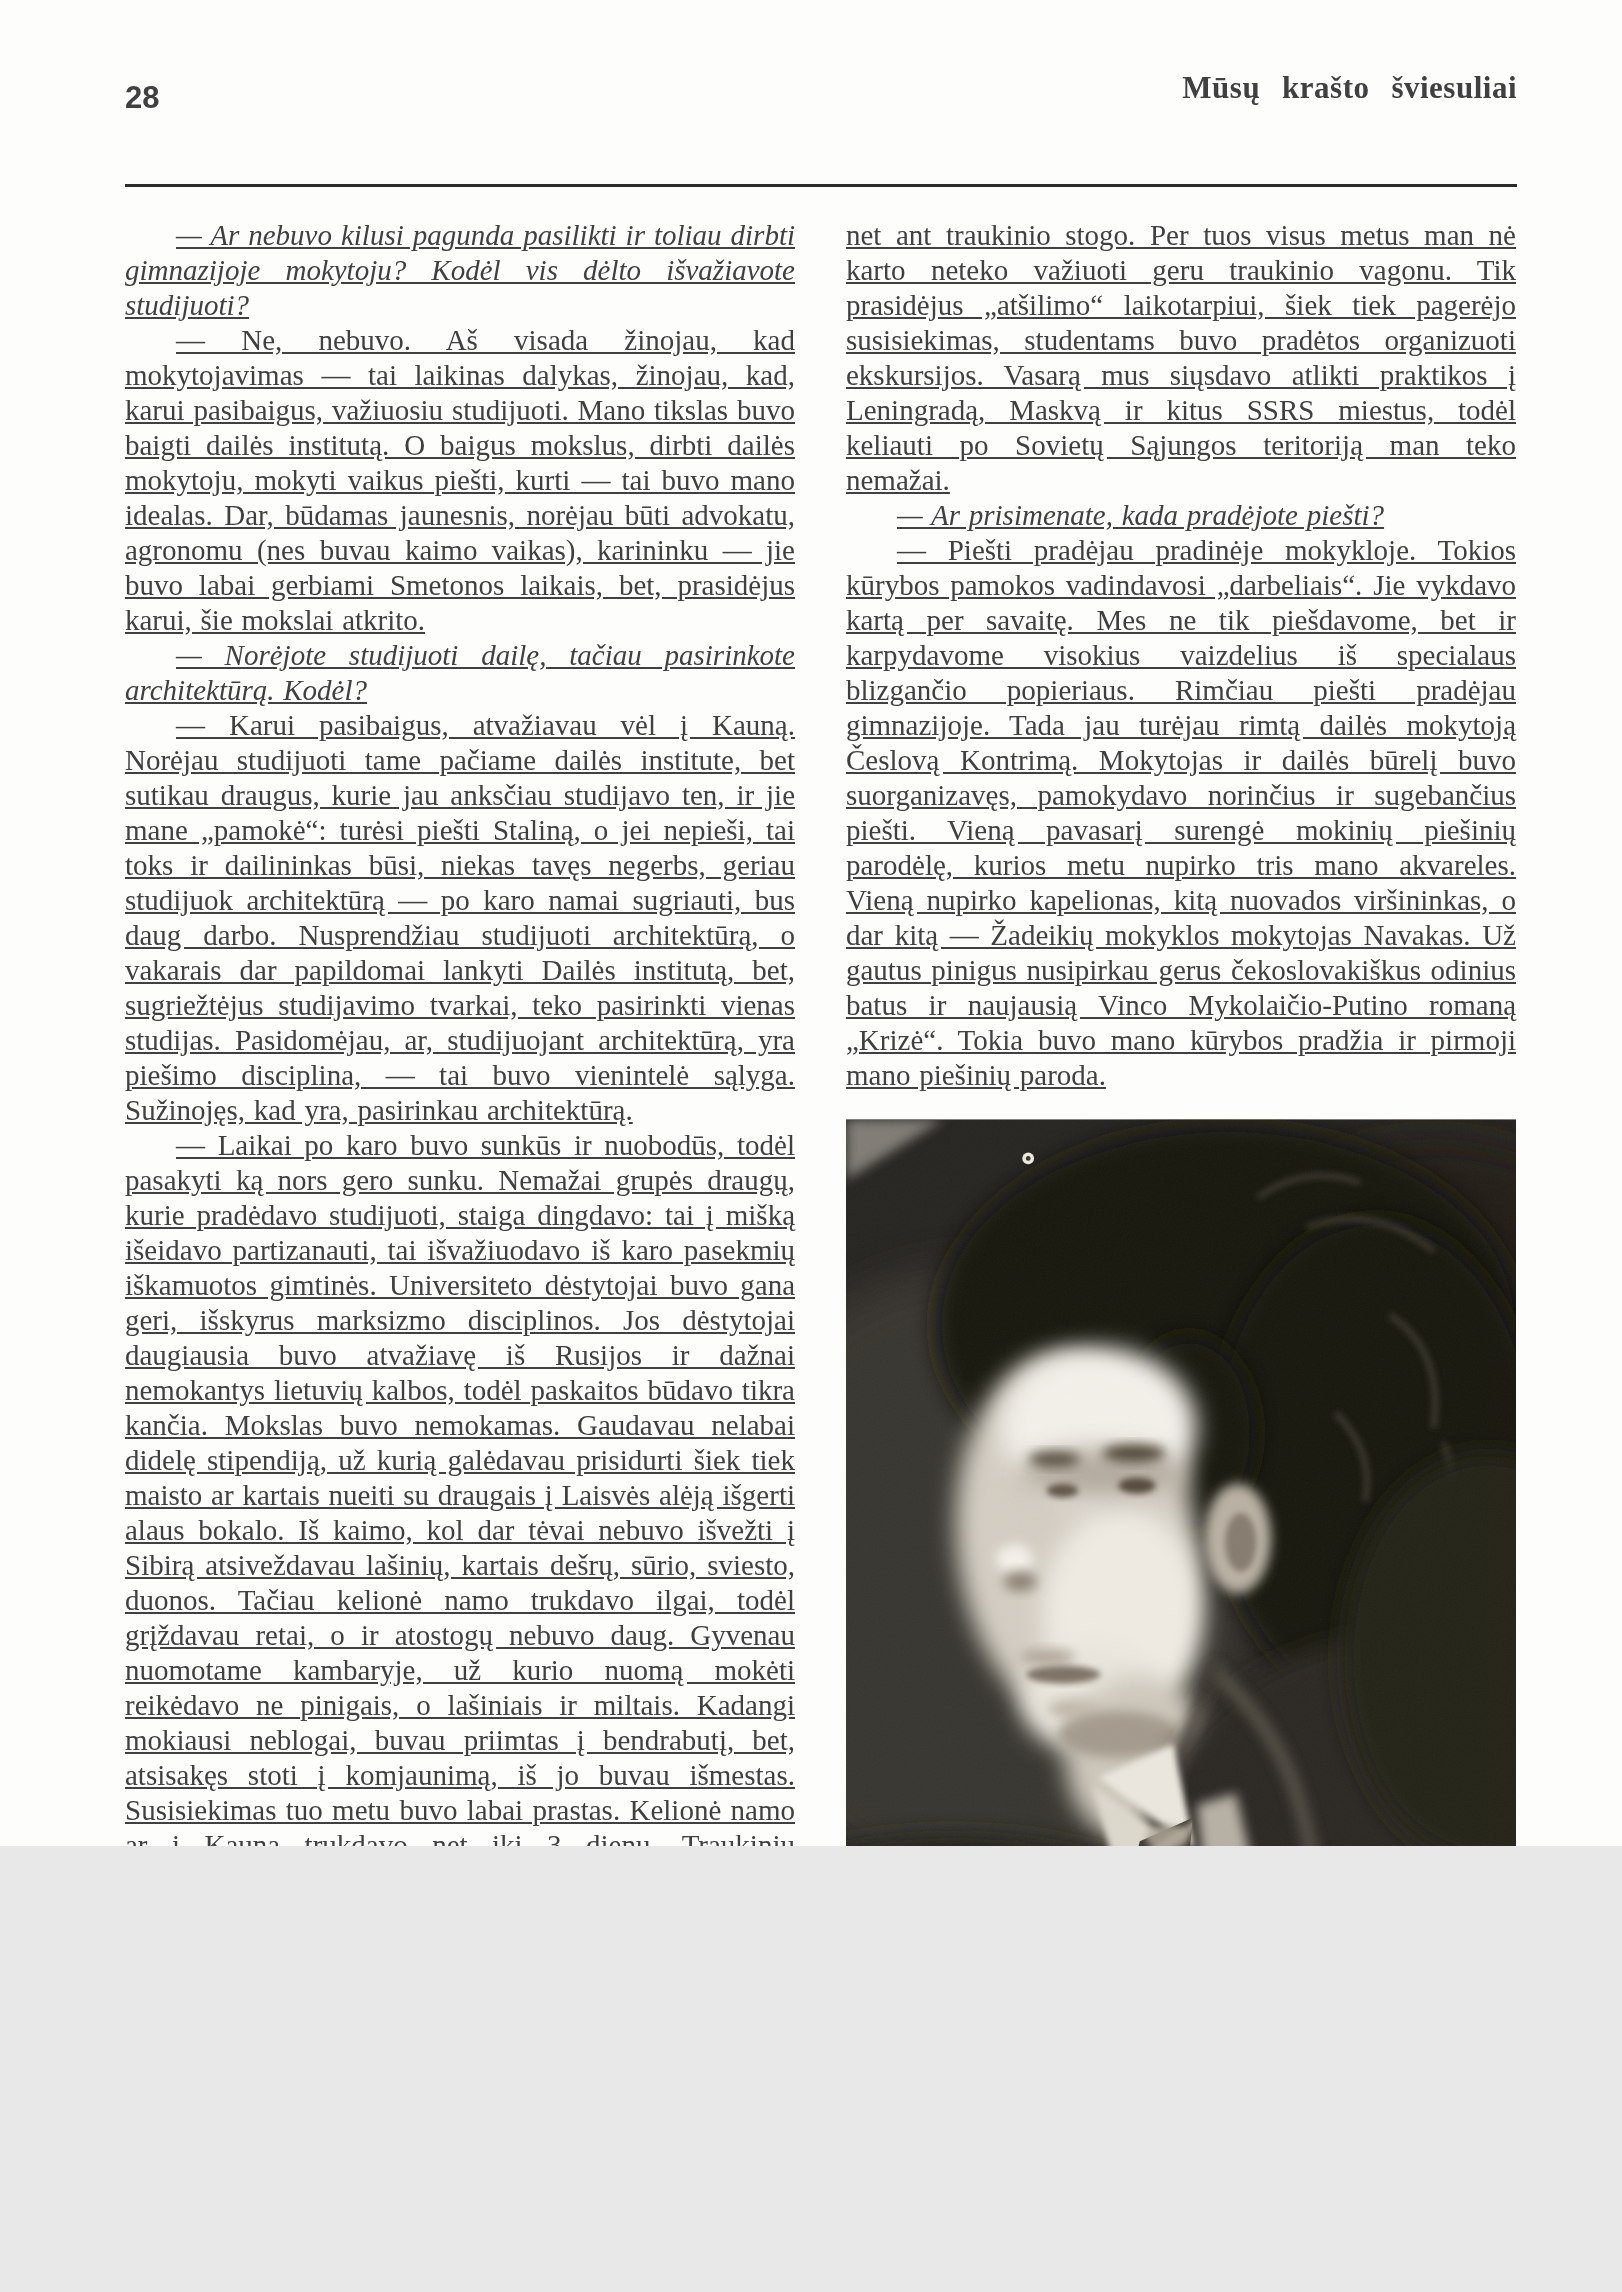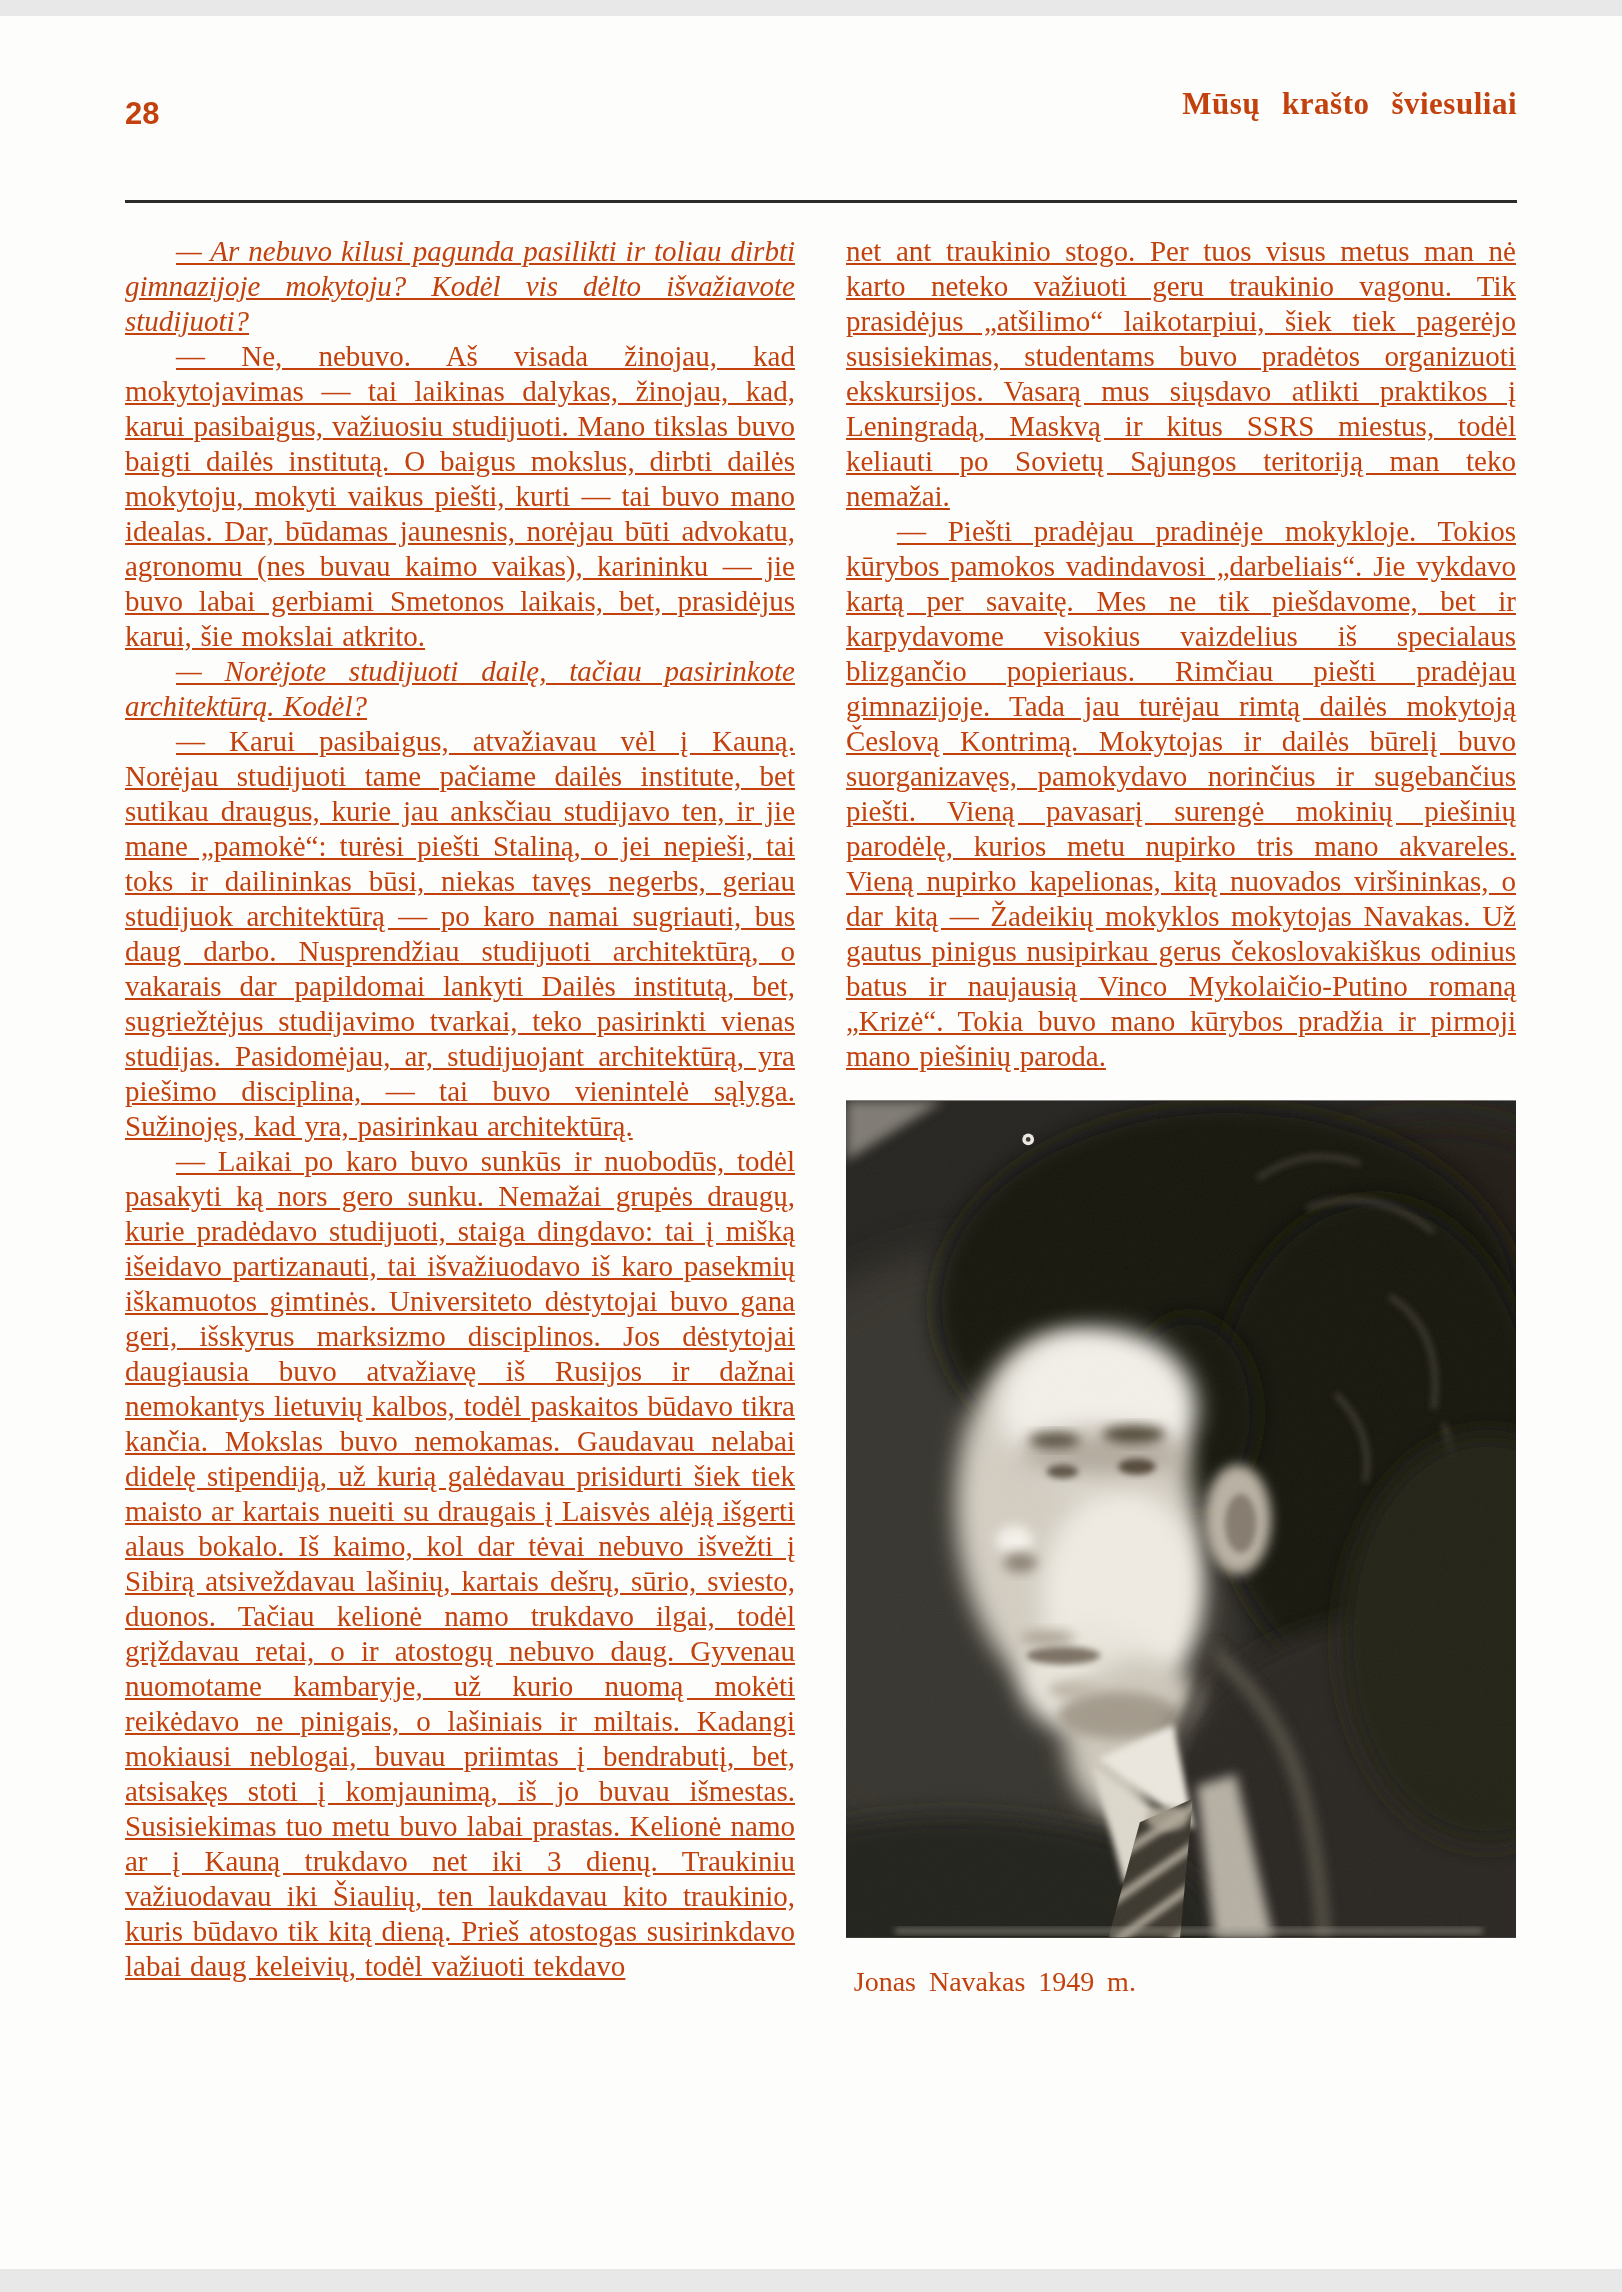--- a/index.html
+++ b/index.html
@@ -1,22 +1,22 @@
 <!DOCTYPE html>
 <html lang="lt"><head>
 <meta charset="utf-8">
 <style>
   html,body{margin:0;padding:0;background:#e8e8e8;}
   .page{
     position:relative;
-    width:1622px;height:2253px;
-    margin:16px auto;
+    width:1622px;height:1846px;
+    margin:0 auto;
     background:#fdfdfc;
     font-family:"Liberation Serif","DejaVu Serif",serif;
-    color:#c2410c;
+    color:#404040;
     overflow:hidden;
   }
   .page-number{
     position:absolute;left:125px;top:82px;
     font-family:"Liberation Sans","DejaVu Sans",sans-serif;
     font-weight:700;font-size:31px;line-height:1;
   }
   .running-head{
     position:absolute;right:105px;top:72px;
     font-weight:700;font-size:31px;line-height:1;
@@ -66,20 +66,21 @@
           <p class="para answer">— Ne, nebuvo. Aš visada žinojau, kad mokytojavimas — tai laikinas dalykas, žinojau, kad, karui pasibaigus, važiuosiu studijuoti. Mano tikslas buvo baigti dailės institutą. O baigus mokslus, dirbti dailės mokytoju, mokyti vaikus piešti, kurti — tai buvo mano idealas. Dar, būdamas jaunesnis, norėjau būti advokatu, agronomu (nes buvau kaimo vaikas), karininku — jie buvo labai gerbiami Smetonos laikais, bet, prasidėjus karui, šie mokslai atkrito.</p>
           <p class="para question">— Norėjote studijuoti dailę, tačiau pasirinkote architektūrą. Kodėl?</p>
           <p class="para answer">— Karui pasibaigus, atvažiavau vėl į Kauną. Norėjau studijuoti tame pačiame dailės institute, bet sutikau draugus, kurie jau anksčiau studijavo ten, ir jie mane „pamokė“: turėsi piešti Staliną, o jei nepieši, tai toks ir dailininkas būsi, niekas tavęs negerbs, geriau studijuok architektūrą — po karo namai sugriauti, bus daug darbo. Nusprendžiau studijuoti architektūrą, o vakarais dar papildomai lankyti Dailės institutą, bet, sugriežtėjus studijavimo tvarkai, teko pasirinkti vienas studijas. Pasidomėjau, ar, studijuojant architektūrą, yra piešimo disciplina, — tai buvo vienintelė sąlyga. Sužinojęs, kad yra, pasirinkau architektūrą.</p>
           <p class="para answer">— Laikai po karo buvo sunkūs ir nuobodūs, todėl pasakyti ką nors gero sunku. Nemažai grupės draugų, kurie pradėdavo studijuoti, staiga dingdavo: tai į mišką išeidavo partizanauti, tai išvažiuodavo iš karo pasekmių iškamuotos gimtinės. Universiteto dėstytojai buvo gana geri, išskyrus marksizmo disciplinos. Jos dėstytojai daugiausia buvo atvažiavę iš Rusijos ir dažnai nemokantys lietuvių kalbos, todėl paskaitos būdavo tikra kančia. Mokslas buvo nemokamas. Gaudavau nelabai didelę stipendiją, už kurią galėdavau prisidurti šiek tiek maisto ar kartais nueiti su draugais į Laisvės alėją išgerti alaus bokalo. Iš kaimo, kol dar tėvai nebuvo išvežti į Sibirą atsiveždavau lašinių, kartais dešrų, sūrio, sviesto, duonos. Tačiau kelionė namo trukdavo ilgai, todėl grįždavau retai, o ir atostogų nebuvo daug. Gyvenau nuomotame kambaryje, už kurio nuomą mokėti reikėdavo ne pinigais, o lašiniais ir miltais. Kadangi mokiausi neblogai, buvau priimtas į bendrabutį, bet, atsisakęs stoti į komjaunimą, iš jo buvau išmestas. Susisiekimas tuo metu buvo labai prastas. Kelionė namo ar į Kauną trukdavo net iki 3 dienų. Traukiniu važiuodavau iki Šiaulių, ten laukdavau kito traukinio, kuris būdavo tik kitą dieną. Prieš atostogas susirinkdavo labai daug keleivių, todėl važiuoti tekdavo</p>
         </div>
     </section>
 
     <section class="col">
       <div class="paras" id="right-paras">
           <p class="para answer no-indent">net ant traukinio stogo. Per tuos visus metus man nė karto neteko važiuoti geru traukinio vagonu. Tik prasidėjus „atšilimo“ laikotarpiui, šiek tiek pagerėjo susisiekimas, studentams buvo pradėtos organizuoti ekskursijos. Vasarą mus siųsdavo atlikti praktikos į Leningradą, Maskvą ir kitus SSRS miestus, todėl keliauti po Sovietų Sąjungos teritoriją man teko nemažai.</p>
+          <p class="para question">— Ar prisimenate, kada pradėjote piešti?</p>
           <p class="para answer">— Piešti pradėjau pradinėje mokykloje. Tokios kūrybos pamokos vadindavosi „darbeliais“. Jie vykdavo kartą per savaitę. Mes ne tik piešdavome, bet ir karpydavome visokius vaizdelius iš specialaus blizgančio popieriaus. Rimčiau piešti pradėjau gimnazijoje. Tada jau turėjau rimtą dailės mokytoją Česlovą Kontrimą. Mokytojas ir dailės būrelį buvo suorganizavęs, pamokydavo norinčius ir sugebančius piešti. Vieną pavasarį surengė mokinių piešinių parodėlę, kurios metu nupirko tris mano akvareles. Vieną nupirko kapelionas, kitą nuovados viršininkas, o dar kitą — Žadeikių mokyklos mokytojas Navakas. Už gautus pinigus nusipirkau gerus čekoslovakiškus odinius batus ir naujausią Vinco Mykolaičio-Putino romaną „Krizė“. Tokia buvo mano kūrybos pradžia ir pirmoji mano piešinių paroda.</p>
         </div>
 
       <figure class="photo-figure">
         <svg viewBox="0 0 684 855" width="670" height="838" role="img">
           <defs>
             <filter id="b3" x="-30%" y="-30%" width="160%" height="160%">
                 <feGaussianBlur stdDeviation="3"></feGaussianBlur>
               </filter>
             <filter id="b6" x="-40%" y="-40%" width="180%" height="180%">

